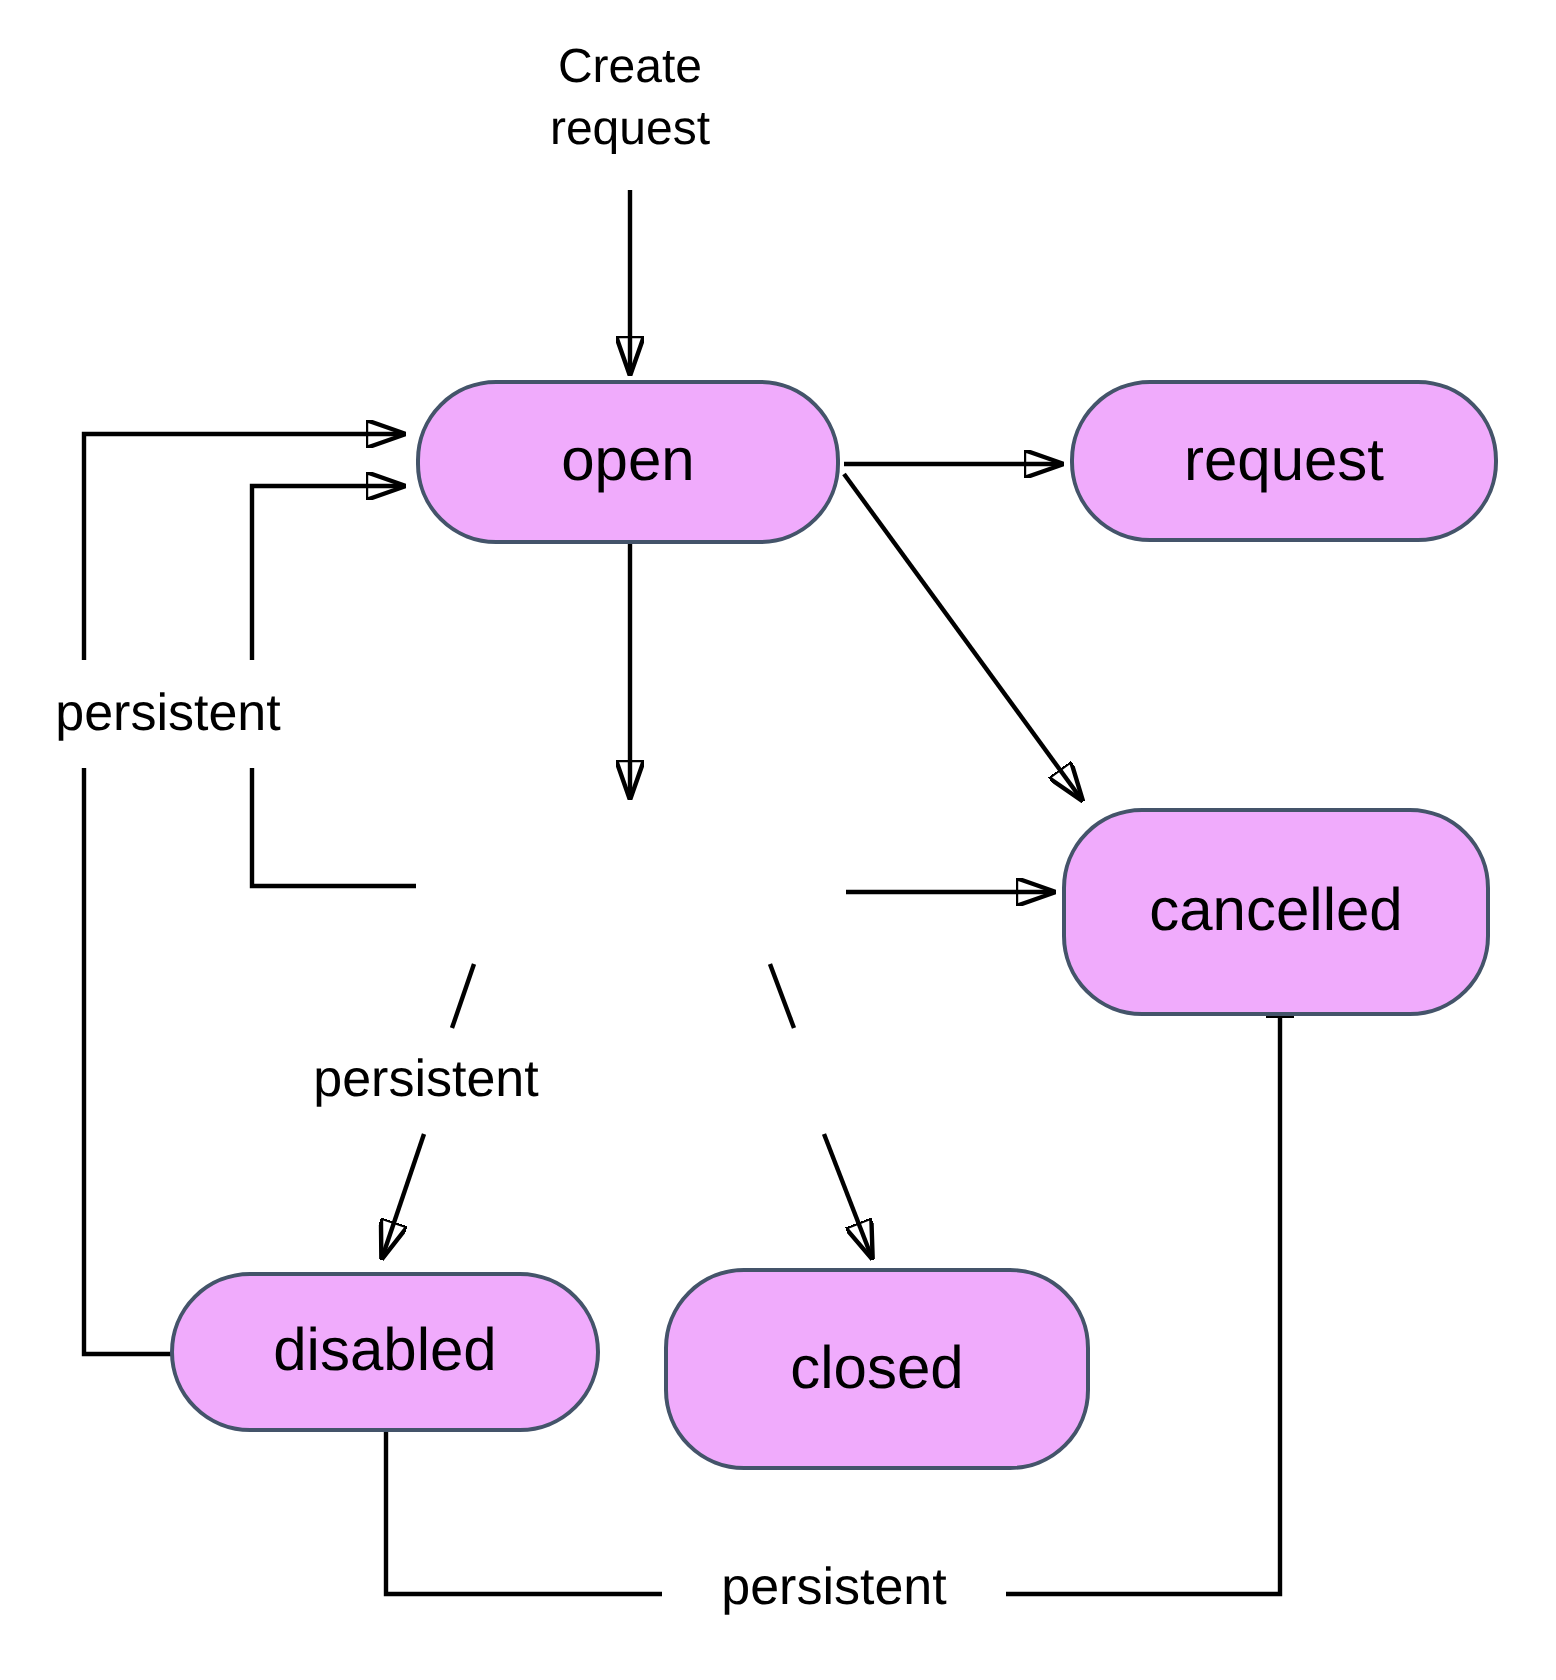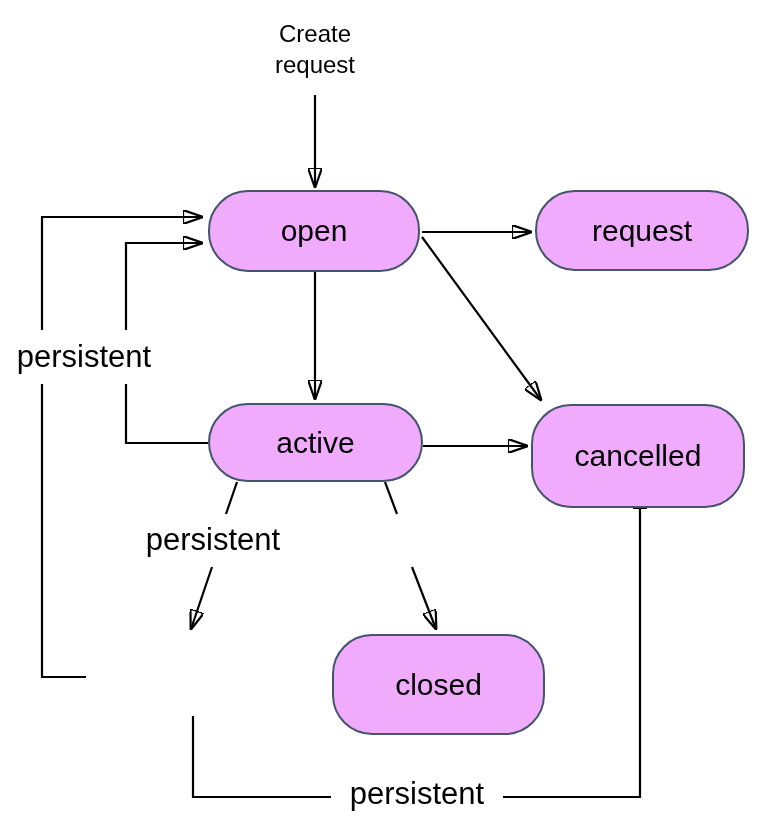--- a/index.html
+++ b/index.html
@@ -34,21 +34,21 @@
     font-size: 30px;
     color: #000000;
   }
   .edge-label {
     position: absolute;
     background: #ffffff;
     display: flex;
     align-items: center;
     justify-content: center;
     text-align: center;
-    font-size: 31px;
+    font-size: 26px;
     color: #000000;
     line-height: 1.22;
   }
   .edge-label.multiline {
     white-space: pre-line;
     font-size: 24px;
     line-height: 31px;
   }
 </style>
 </head>
@@ -88,26 +88,26 @@
   <div class="edge-label" style="left:331px; top:773px; width:172px; height:42px;">persistent</div>
 
   <div class="node" style="left:208px; top:190px; width:212px; height:82px;">
     <span>open</span>
   </div>
 
   <div class="node" style="left:535px; top:190px; width:214px; height:81px;">
     <span>request</span>
   </div>
 
-  <div class="node" style="left:208px; top:403px; width:215px; height:79px;">
-    <span>active</span>
-  </div>
 
   <div class="node" style="left:531px; top:404px; width:214px; height:104px;">
     <span>cancelled</span>
   </div>
 
+  <div class="node" style="left:85px; top:636px; width:215px; height:80px;">
+    <span>disabled</span>
+  </div>
 
   <div class="node" style="left:332px; top:634px; width:213px; height:101px;">
     <span>closed</span>
   </div>
 
 </div>
 
 </body></html>

